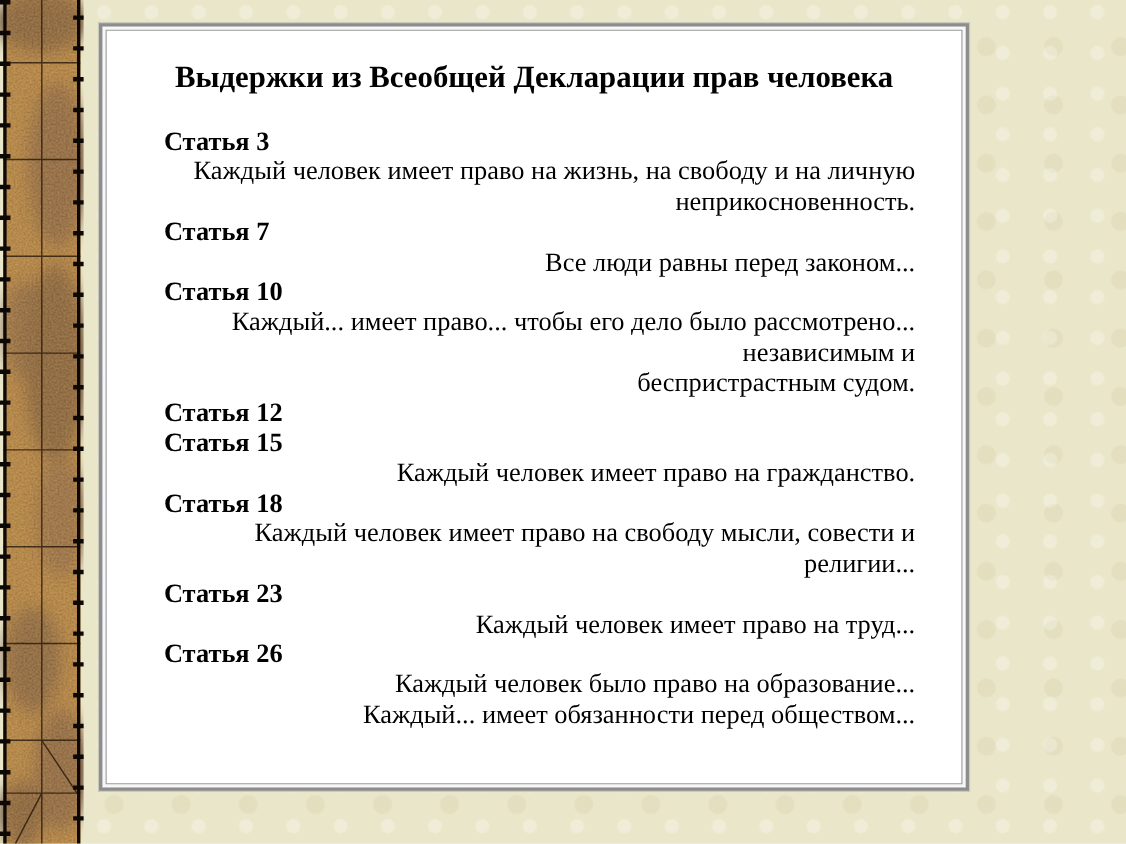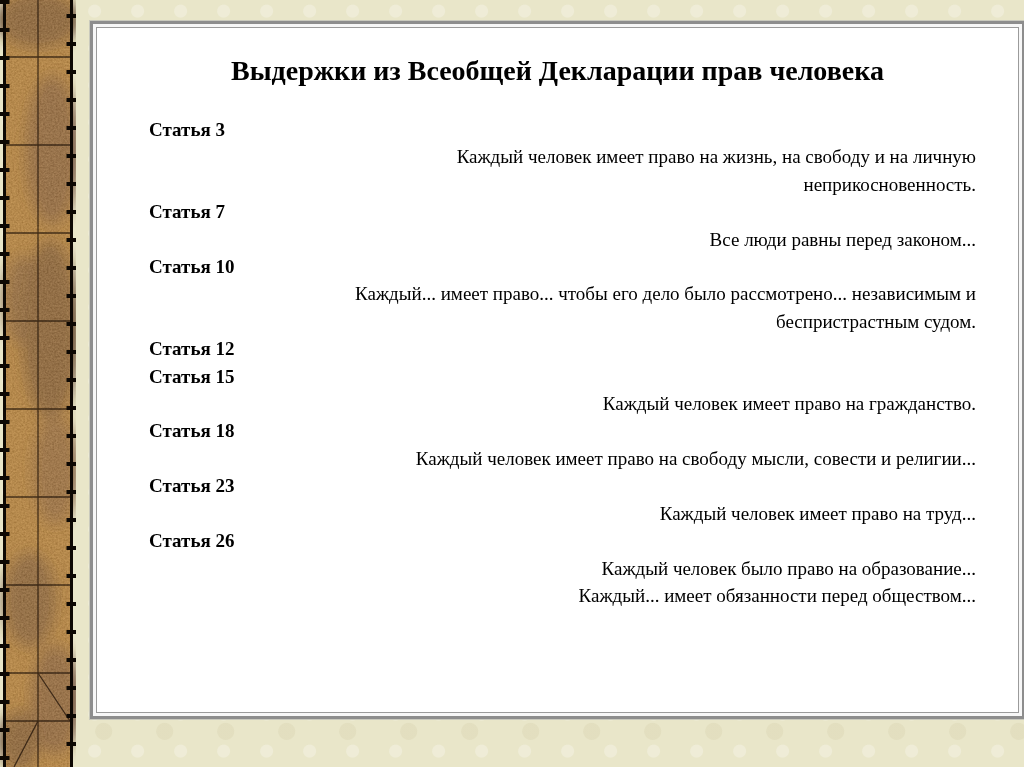--- a/index.html
+++ b/index.html
@@ -23,42 +23,42 @@
   .map-strip {
     position: absolute; left: 0; top: 0;
     width: 76px; height: 767px;
   }
   .map-strip svg { display: block; }
 
   
   .slide-box {
     position: absolute;
     left: 90px; top: 21px;
-    width: 935px; height: 698px;
+    width: 791px; height: 698px;
     box-sizing: border-box;
     background: #ffffff;
     border: 3px solid #8d8d8d;
     outline: 1px solid #c9c9bd;
     box-shadow: inset 0 0 0 3px #f7f7f7, inset 0 0 0 4px #9b9b9b;
   }
   .slide-content {
     position: absolute; inset: 6px;
     overflow: hidden;
   }
   .slide-title {
     margin-top: 24px;
     text-align: center;
     font-size: 28px;
     font-weight: bold;
     color: #000000;
     line-height: 34px;
   }
   .articles {
     margin: 28px 40px 0 50px;
-    font-size: 19px;
+    font-size: 24px;
     line-height: 27.4px;
     color: #000000;
   }
   .article-heading { font-weight: bold; }
   .article-body { white-space: pre-line; text-align: right; }
 </style>
 </head>
 <body>
 
 <div class="bg-texture"></div>

